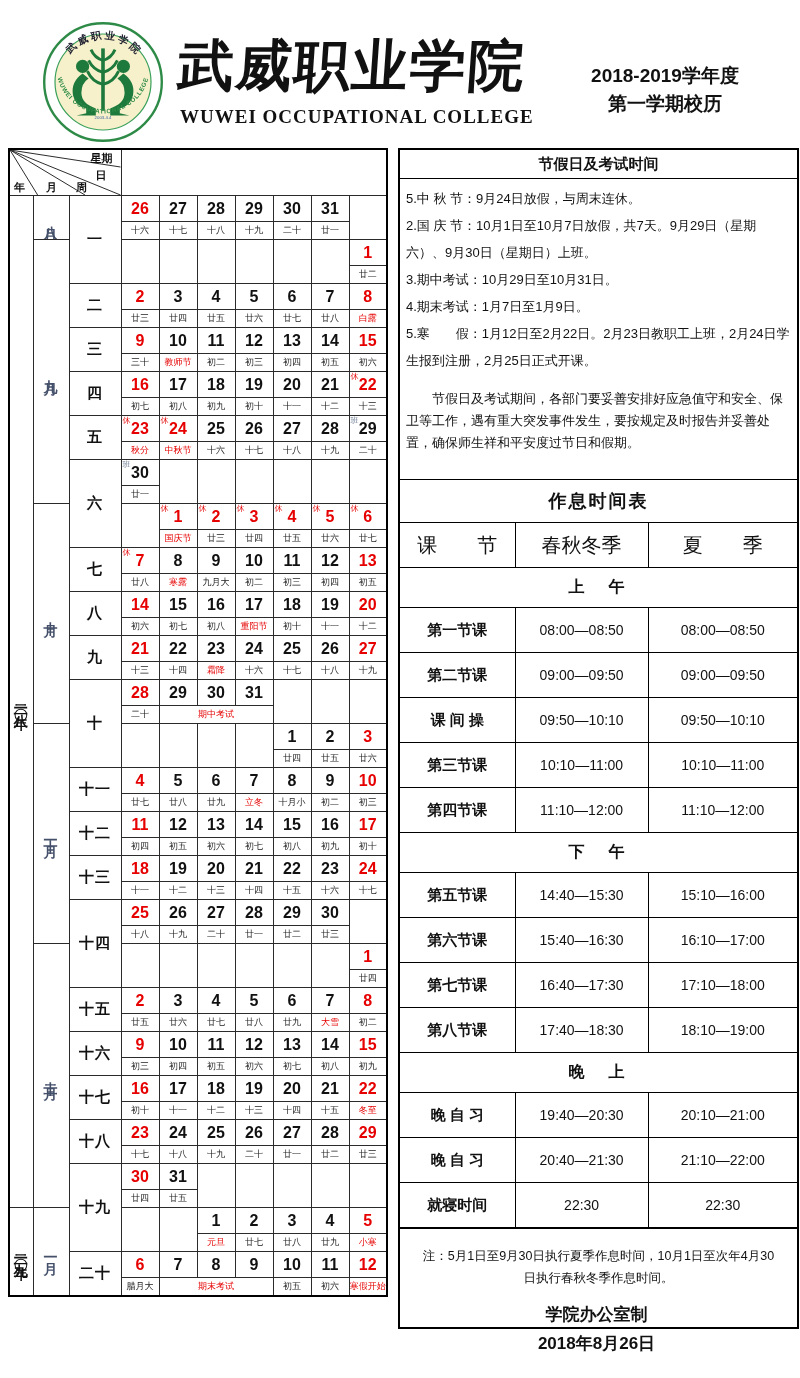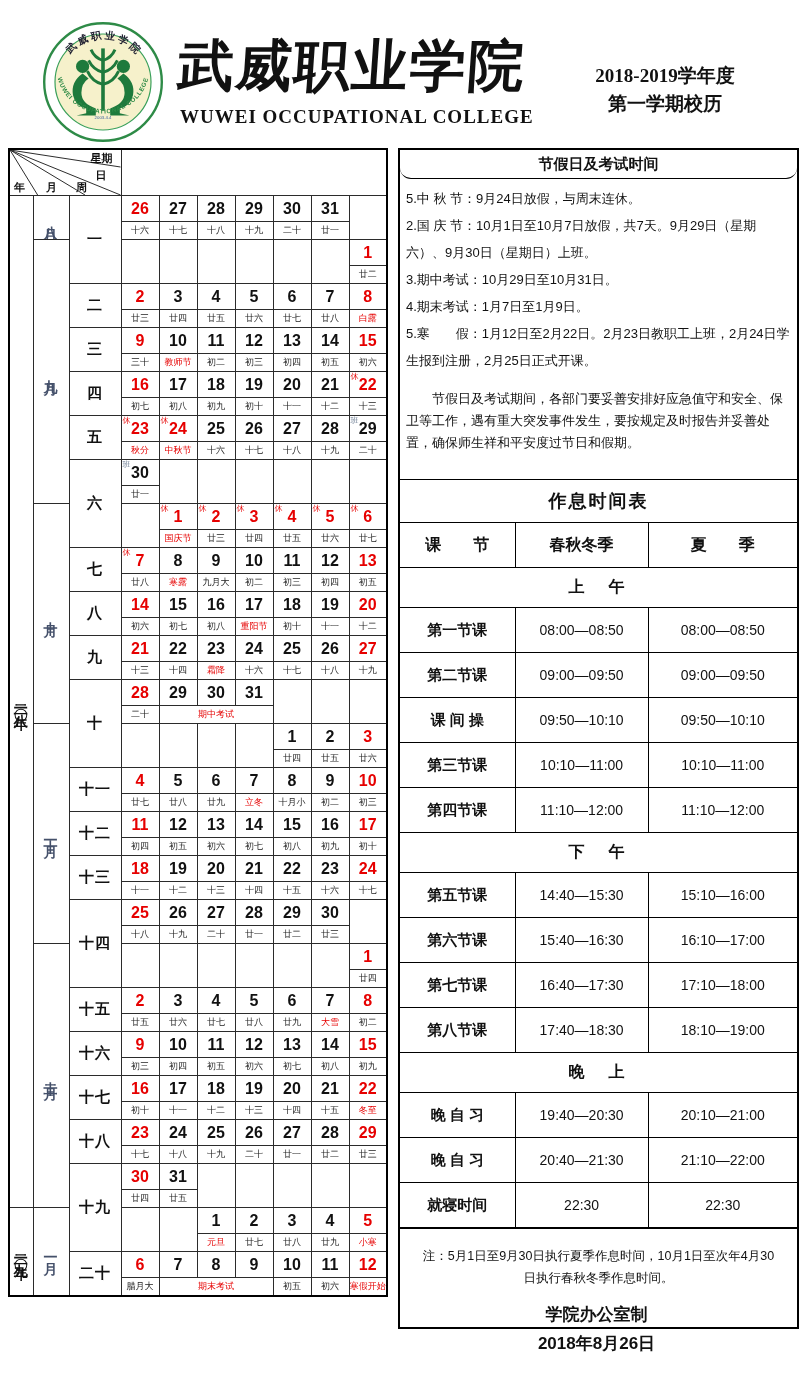--- a/index.html
+++ b/index.html
@@ -9,21 +9,21 @@
   
   #hdr{position:absolute;left:0;top:0;width:800px;height:145px;}
   #logo{position:absolute;left:42px;top:22px;width:122px;height:120px;}
   #cname{position:absolute;left:178px;top:26px;width:330px;height:78px;
          font-family:"DejaVu Serif","Liberation Serif",serif;font-weight:bold;
          font-size:56px;letter-spacing:2px;line-height:78px;transform:skewX(-4deg);white-space:nowrap;}
   #ename{position:absolute;left:180px;top:106px;width:330px;text-align:left;
          font-family:"Liberation Serif","DejaVu Serif",serif;font-weight:bold;
          font-size:19px;letter-spacing:1px;white-space:nowrap;}
   #term{position:absolute;left:555px;top:62px;width:220px;text-align:center;
-        font-family:Liberation Serif, serif;font-weight:bold;font-size:19px;line-height:28px;}
+        font-family:Liberation Sans, sans-serif;font-weight:bold;font-size:19px;line-height:28px;}
 
   
   #calwrap{position:absolute;left:8px;top:148px;width:383px;}
   table.cal{border-collapse:collapse;table-layout:fixed;width:338px;border-radius:10px;}
   table.cal td,table.cal th{border:1px solid #2b2b2b;padding:0;text-align:center;vertical-align:middle;overflow:hidden;}
   table.cal{border:2px solid #000;}
   th.corner{position:relative;height:45px;padding:0;}
   th.corner .lab{position:absolute;font-size:11px;font-weight:bold;color:#111;}
   td.year-cell,td.month-cell{font-size:14px;font-weight:bold;}
   .vert{writing-mode:vertical-rl;text-orientation:upright;letter-spacing:3px;margin:0 auto;}
@@ -35,30 +35,30 @@
   td.date-cell.red{color:#e60000;}
   td.lunar-cell{font-size:9px;color:#222;}
   td.lunar-cell.red{color:#e60000;}
   td.empty-cell{background:#fff;}
   .badge{position:absolute;left:1px;top:0;font-size:8px;font-weight:normal;line-height:9px;}
   .badge-xiu{color:#e60000;}
   .badge-ban{color:#6f7f95;}
 
   
   #rpanel{position:absolute;left:398px;top:148px;width:397px;border:2px solid #000;background:#fff;}
-  #holiday-title{font-size:15px;font-weight:bold;text-align:center;padding:5px 0 4px 0;border-bottom:1.5px solid #000;border-radius:11px;}
+  #holiday-title{font-size:15px;font-weight:bold;text-align:center;padding:5px 0 4px 0;border-bottom:1.5px solid #000;}
   #holiday-body{min-height:290px;padding:6px 6px 4px 6px;font-size:13px;}
   #holiday-body p.item{margin:0;line-height:27px;}
   #holiday-body p.para{margin:14px 0 2px 0;line-height:22px;text-indent:2em;}
   #sched-title{font-size:18px;font-weight:bold;text-align:center;padding:9px 0;border-top:1.5px solid #000;letter-spacing:2px;}
   table.sched{border-collapse:collapse;table-layout:fixed;width:100%;}
   table.sched td{border:1px solid #000;border-left:none;border-right:none;text-align:center;}
   table.sched td+td{border-left:1.5px solid #000;}
   table.sched td.sec{border-left:none;}
-  table.sched tr.hdr td{height:42px;font-size:16px;font-weight:bold;margin-top:38px;}
+  table.sched tr.hdr td{height:42px;font-size:20px;font-weight:normal;margin-top:38px;}
   table.sched td.sec{height:37px;font-size:16px;font-weight:bold;letter-spacing:4px;}
   table.sched tr.cls td{height:42px;font-size:14px;}
   table.sched tr.cls td:first-child{font-size:15px;font-weight:bold;}
   #sched-note{border-top:1.5px solid #000;min-height:72px;padding:16px 18px 10px 18px;
               font-size:12.5px;line-height:22px;text-align:center;}
 
   
   #foot{position:absolute;left:398px;top:1300px;width:397px;text-align:center;
         font-size:17px;font-weight:bold;line-height:29px;}
 </style>

